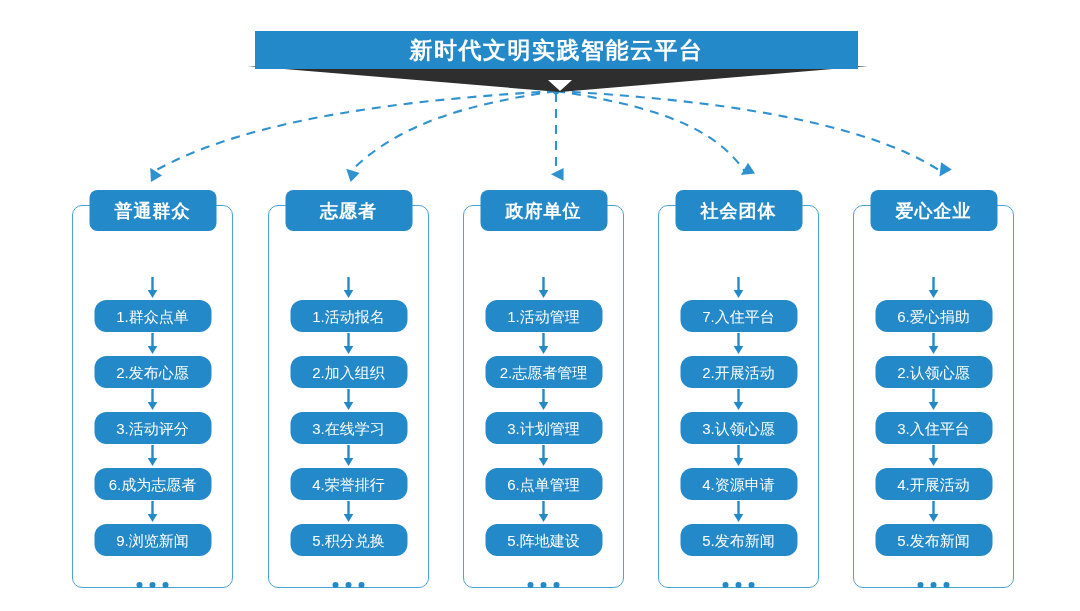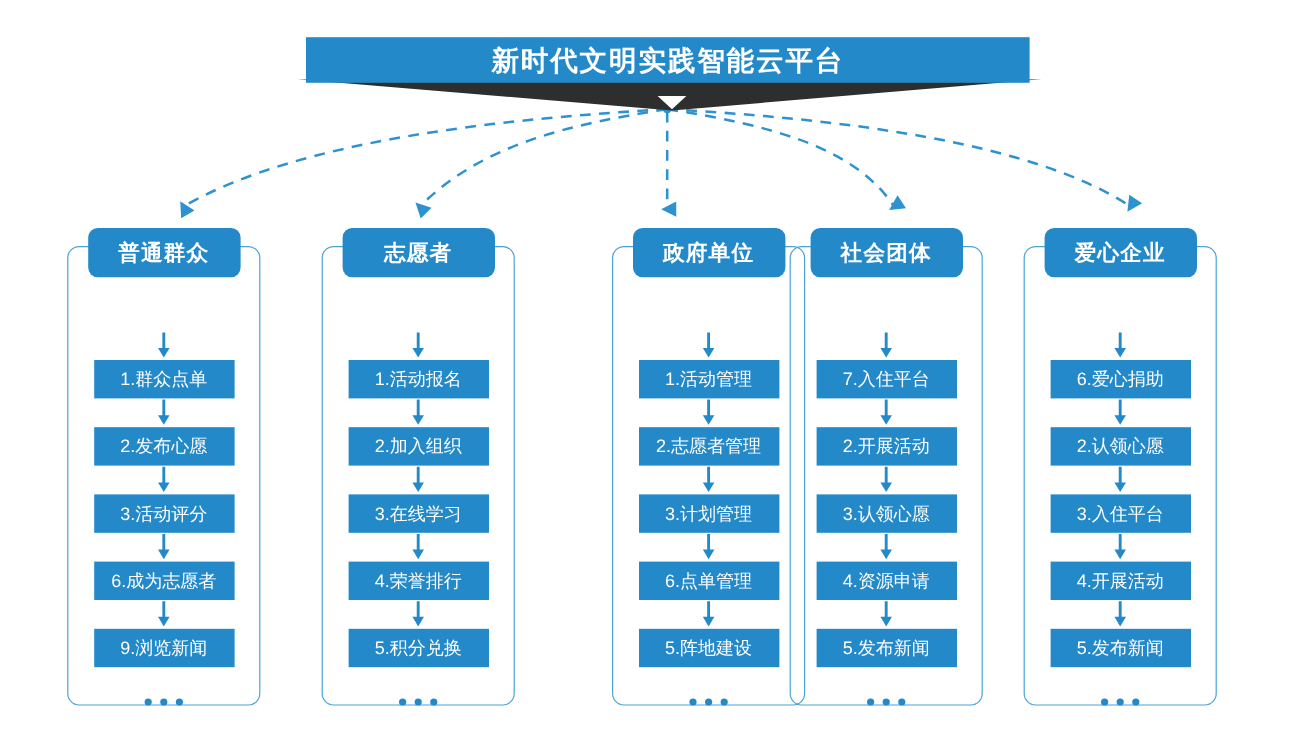--- a/index.html
+++ b/index.html
@@ -107,20 +107,21 @@
   }
 
   .item-box {
     width: 117px;
     height: 32px;
     background: #2389c8;
     display: flex;
     align-items: center;
     justify-content: center;
     box-sizing: border-box;
+    border-radius: 12px;
   }
   .item-box .item-text {
     color: #ffffff;
     font-size: 15px;
     line-height: 1;
     white-space: nowrap;
   }
 
   .arrow-gap {
     height: 24px;
@@ -179,21 +180,21 @@
 
   <svg class="banner-shadow" viewBox="0 0 620 28" xmlns="http://www.w3.org/2000/svg">
     <path d="M0,0 L620,0 L312,26 Z" fill="#2e2e2e"></path>
     <path d="M300,14 L324,14 L312,25 Z" fill="#ffffff"></path>
   </svg>
 
   <div class="title-banner">
     <span class="title-text">新时代文明实践智能云平台</span>
   </div>
 
-  <div class="column" style="left:56px;text-decoration:underline;">
+  <div class="column" style="left:72px;text-decoration:underline;">
       <div class="col-header">
         <span class="hdr-text">普通群众</span>
       </div>
       <div class="items">
         <div class="arrow-gap">
           <svg viewBox="0 0 12 24" xmlns="http://www.w3.org/2000/svg">
             <path d="M6,1 L6,15" stroke="#2389c8" stroke-width="2.4" fill="none"></path>
             <path d="M1.2,14 L10.8,14 L6,22 Z" fill="#2389c8"></path>
           </svg>
         </div>
@@ -293,21 +294,21 @@
         <div class="item-box">
           <span class="item-text">5.积分兑换</span>
         </div>
         <div class="ellipsis" title="...">
           <span class="dot"></span>
           <span class="dot"></span>
           <span class="dot"></span>
         </div>
       </div>
     </div>
-  <div class="column" style="left:463px;margin-left:47px;">
+  <div class="column" style="left:463px;">
       <div class="col-header">
         <span class="hdr-text">政府单位</span>
       </div>
       <div class="items">
         <div class="arrow-gap">
           <svg viewBox="0 0 12 24" xmlns="http://www.w3.org/2000/svg">
             <path d="M6,1 L6,15" stroke="#2389c8" stroke-width="2.4" fill="none"></path>
             <path d="M1.2,14 L10.8,14 L6,22 Z" fill="#2389c8"></path>
           </svg>
         </div>

